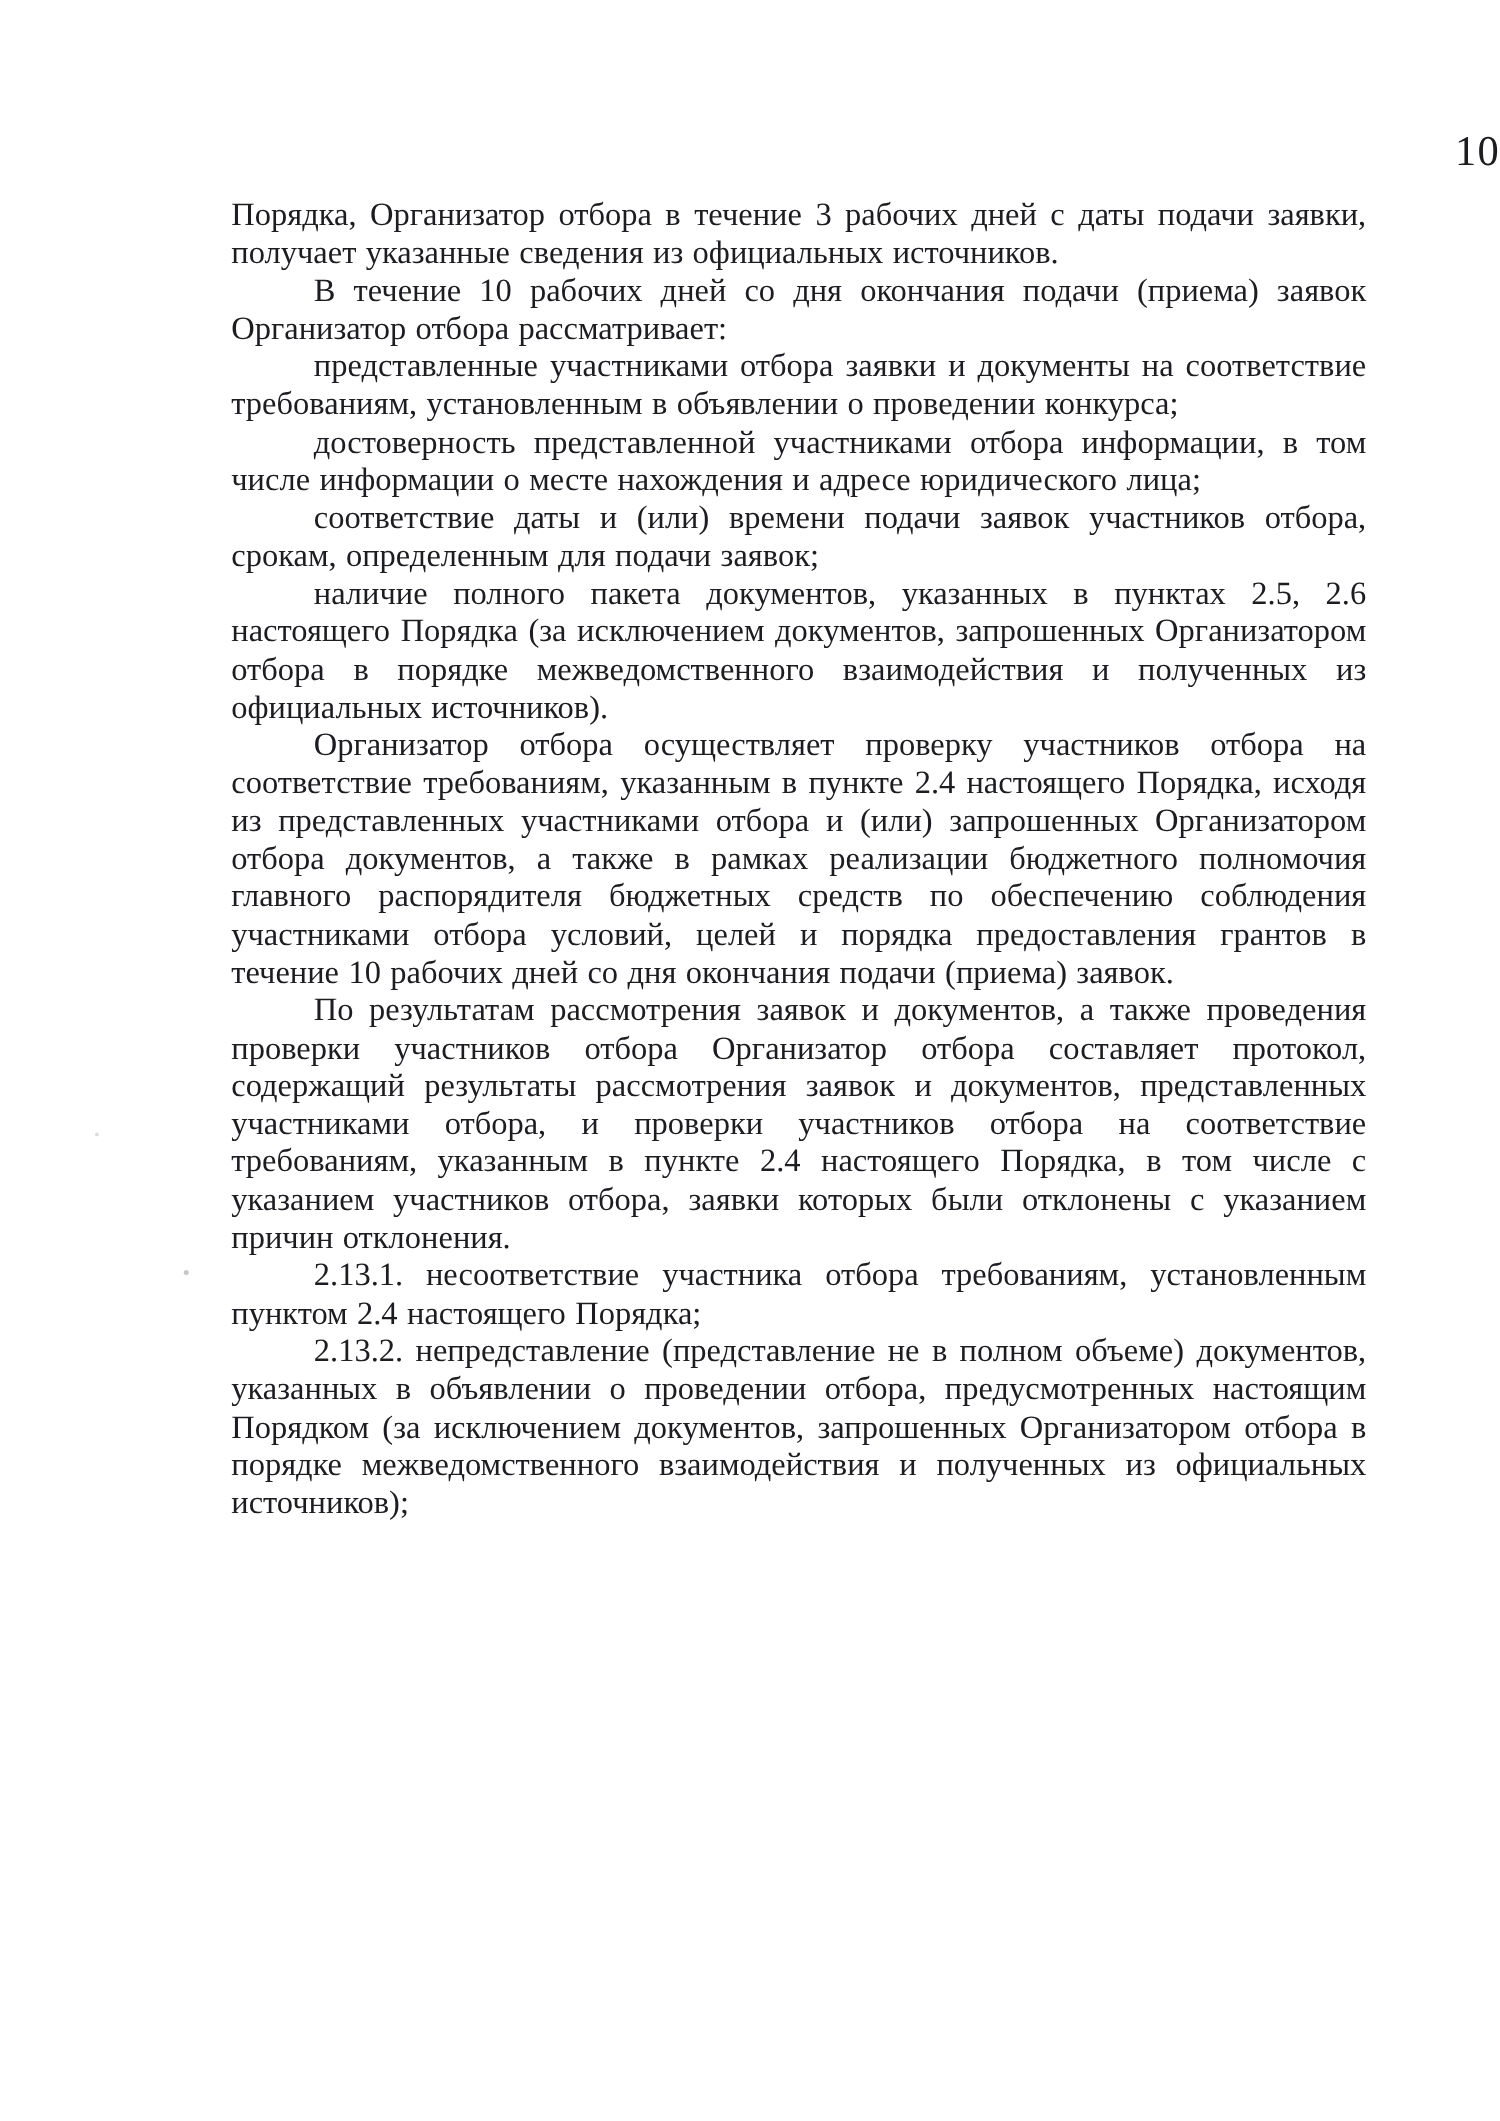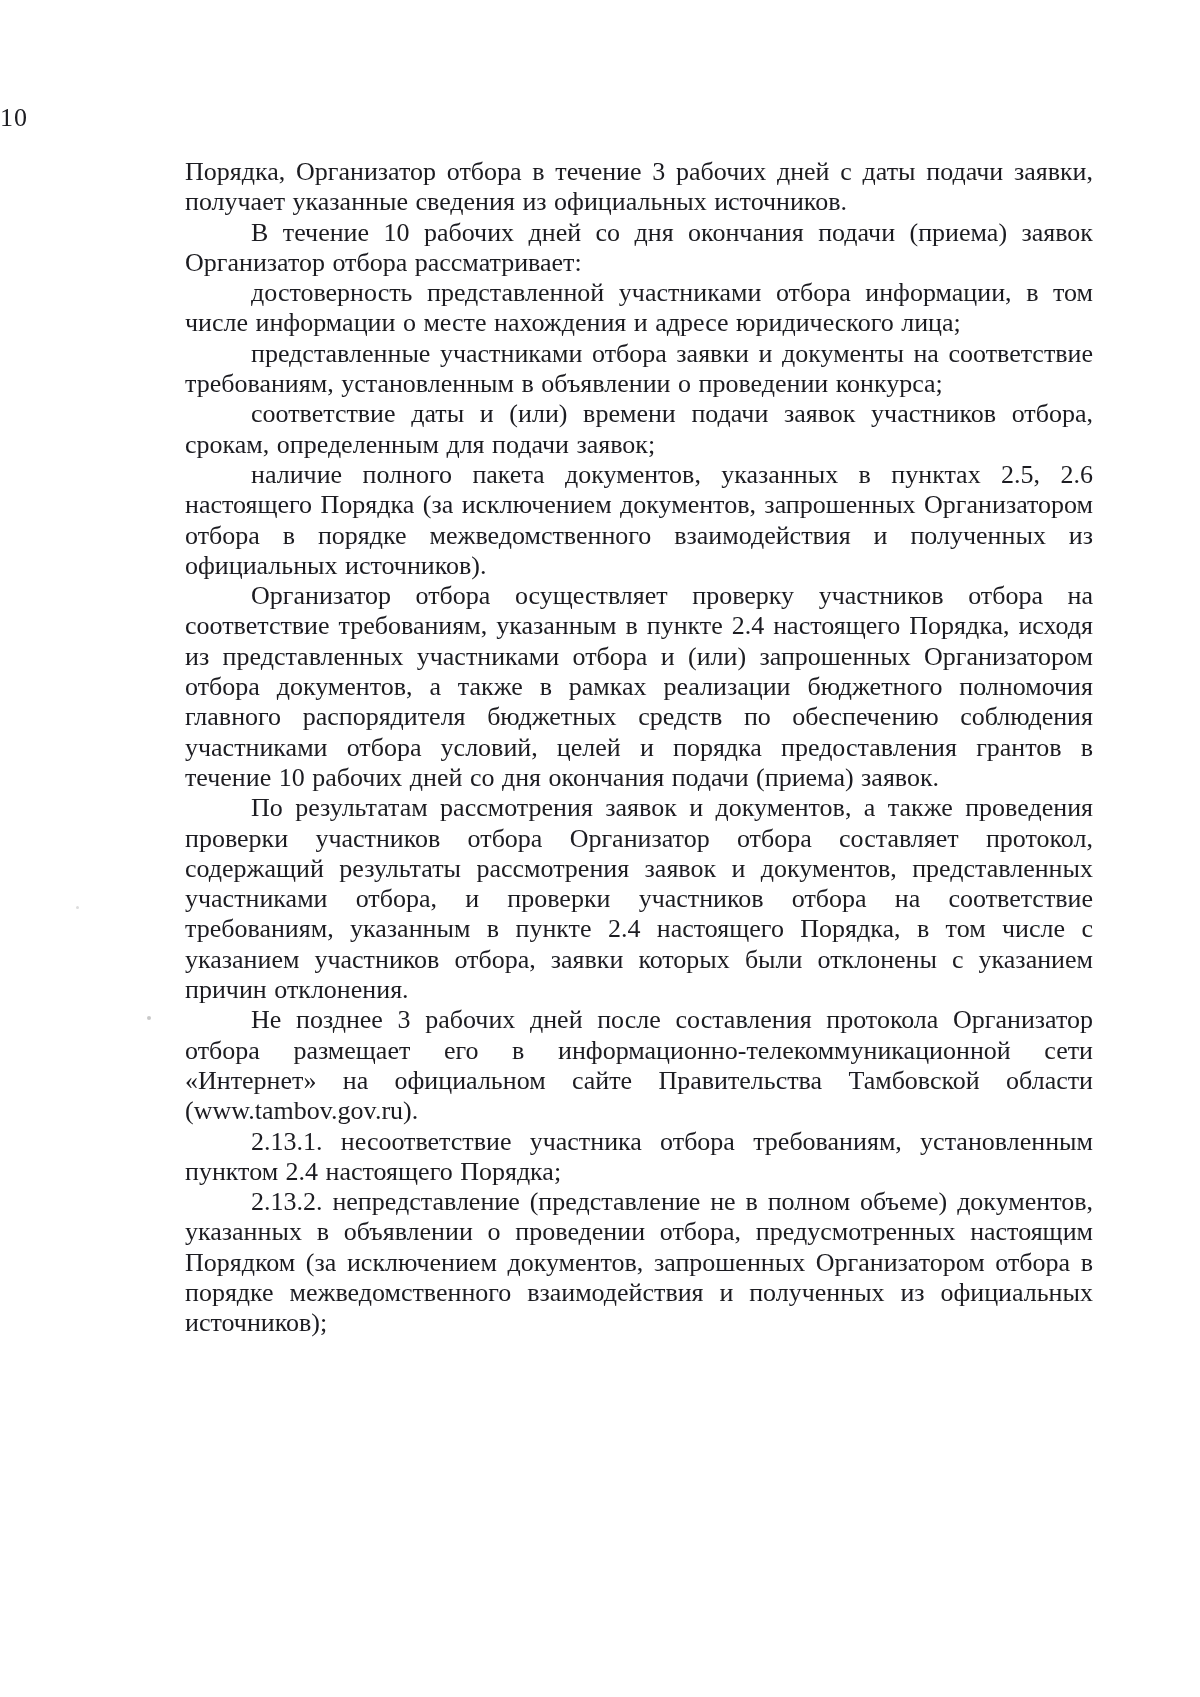--- a/index.html
+++ b/index.html
@@ -15,22 +15,22 @@
     background: #ffffff;
     color: #1c1c21;
     font-family: "Liberation Serif", "DejaVu Serif", serif;
     overflow: hidden;
   }
   .page-number {
     position: absolute;
     top: 103px;
     left: 0;
     width: 100%;
-    text-align: left;
-    font-size: 26px;
+    text-align: right;
+    font-size: 34px;
     letter-spacing: 1px;
   }
   .content {
     position: absolute;
     top: 157px;
     left: 160px;
     width: 908px;
     margin-left: 25px;
   }
   .para {
@@ -54,26 +54,25 @@
 </style>
 </head>
 <body>
 
 <div class="page">
   <div class="page-number">10</div>
 
   <main class="content">
       <p class="para">Порядка, Организатор отбора в течение 3 рабочих дней с даты подачи заявки, получает указанные сведения из официальных источников.</p>
       <p class="para indent">В течение 10 рабочих дней со дня окончания подачи (приема) заявок Организатор отбора рассматривает:</p>
+      <p class="para indent">представленные участниками отбора заявки и документы на соответствие требованиям, установленным в объявлении о проведении конкурса;</p>
       <p class="para indent">достоверность представленной участниками отбора информации, в том числе информации о месте нахождения и адресе юридического лица;</p>
-      <p class="para indent">представленные участниками отбора заявки и документы на соответствие требованиям, установленным в объявлении о проведении конкурса;</p>
       <p class="para indent">соответствие даты и (или) времени подачи заявок участников отбора, срокам, определенным для подачи заявок;</p>
       <p class="para indent">наличие полного пакета документов, указанных в пунктах 2.5, 2.6 настоящего Порядка (за исключением документов, запрошенных Организатором отбора в порядке межведомственного взаимодействия и полученных из официальных источников).</p>
       <p class="para indent">Организатор отбора осуществляет проверку участников отбора на соответствие требованиям, указанным в пункте 2.4 настоящего Порядка, исходя из представленных участниками отбора и (или) запрошенных Организатором отбора документов, а также в рамках реализации бюджетного полномочия главного распорядителя бюджетных средств по обеспечению соблюдения участниками отбора условий, целей и порядка предоставления грантов в течение 10 рабочих дней со дня окончания подачи (приема) заявок.</p>
       <p class="para indent">По результатам рассмотрения заявок и документов, а также проведения проверки участников отбора Организатор отбора составляет протокол, содержащий результаты рассмотрения заявок и документов, представленных участниками отбора, и проверки участников отбора на соответствие требованиям, указанным в пункте 2.4 настоящего Порядка, в том числе с указанием участников отбора, заявки которых были отклонены с указанием причин отклонения.</p>
-      <p class="para indent">Не позднее 3 рабочих дней после составления протокола Организатор отбора размещает его в информационно-телекоммуникационной сети «Интернет» на официальном сайте Правительства Тамбовской области (www.tambov.gov.ru).</p>
       <p class="para indent">2.13.1. несоответствие участника отбора требованиям, установленным пунктом 2.4 настоящего Порядка;</p>
       <p class="para indent">2.13.2. непредставление (представление не в полном объеме) документов, указанных в объявлении о проведении отбора, предусмотренных настоящим Порядком (за исключением документов, запрошенных Организатором отбора в порядке межведомственного взаимодействия и полученных из официальных источников);</p>
     </main>
 
   <span class="artifact a1"></span>
   <span class="artifact a2"></span>
 </div>
 
 </body></html>

